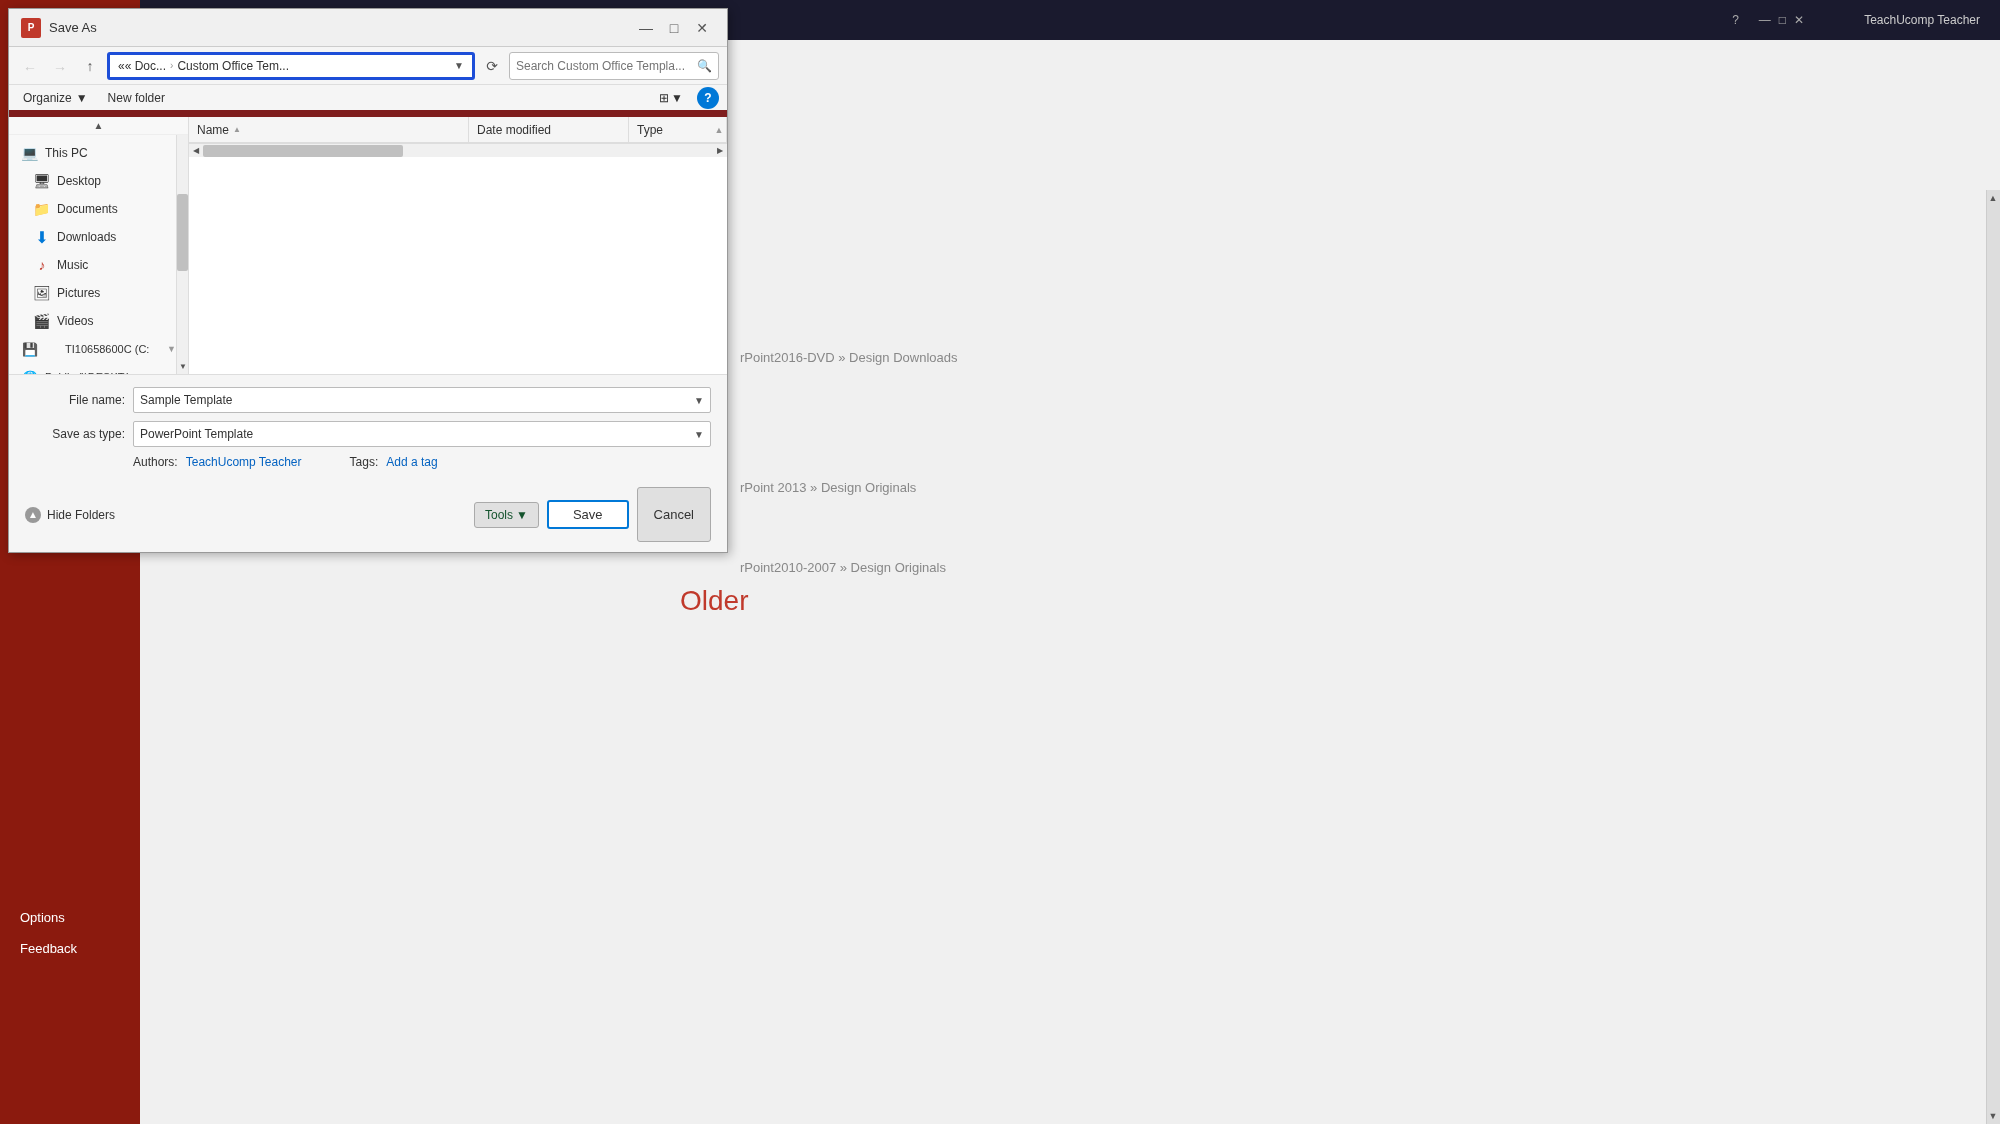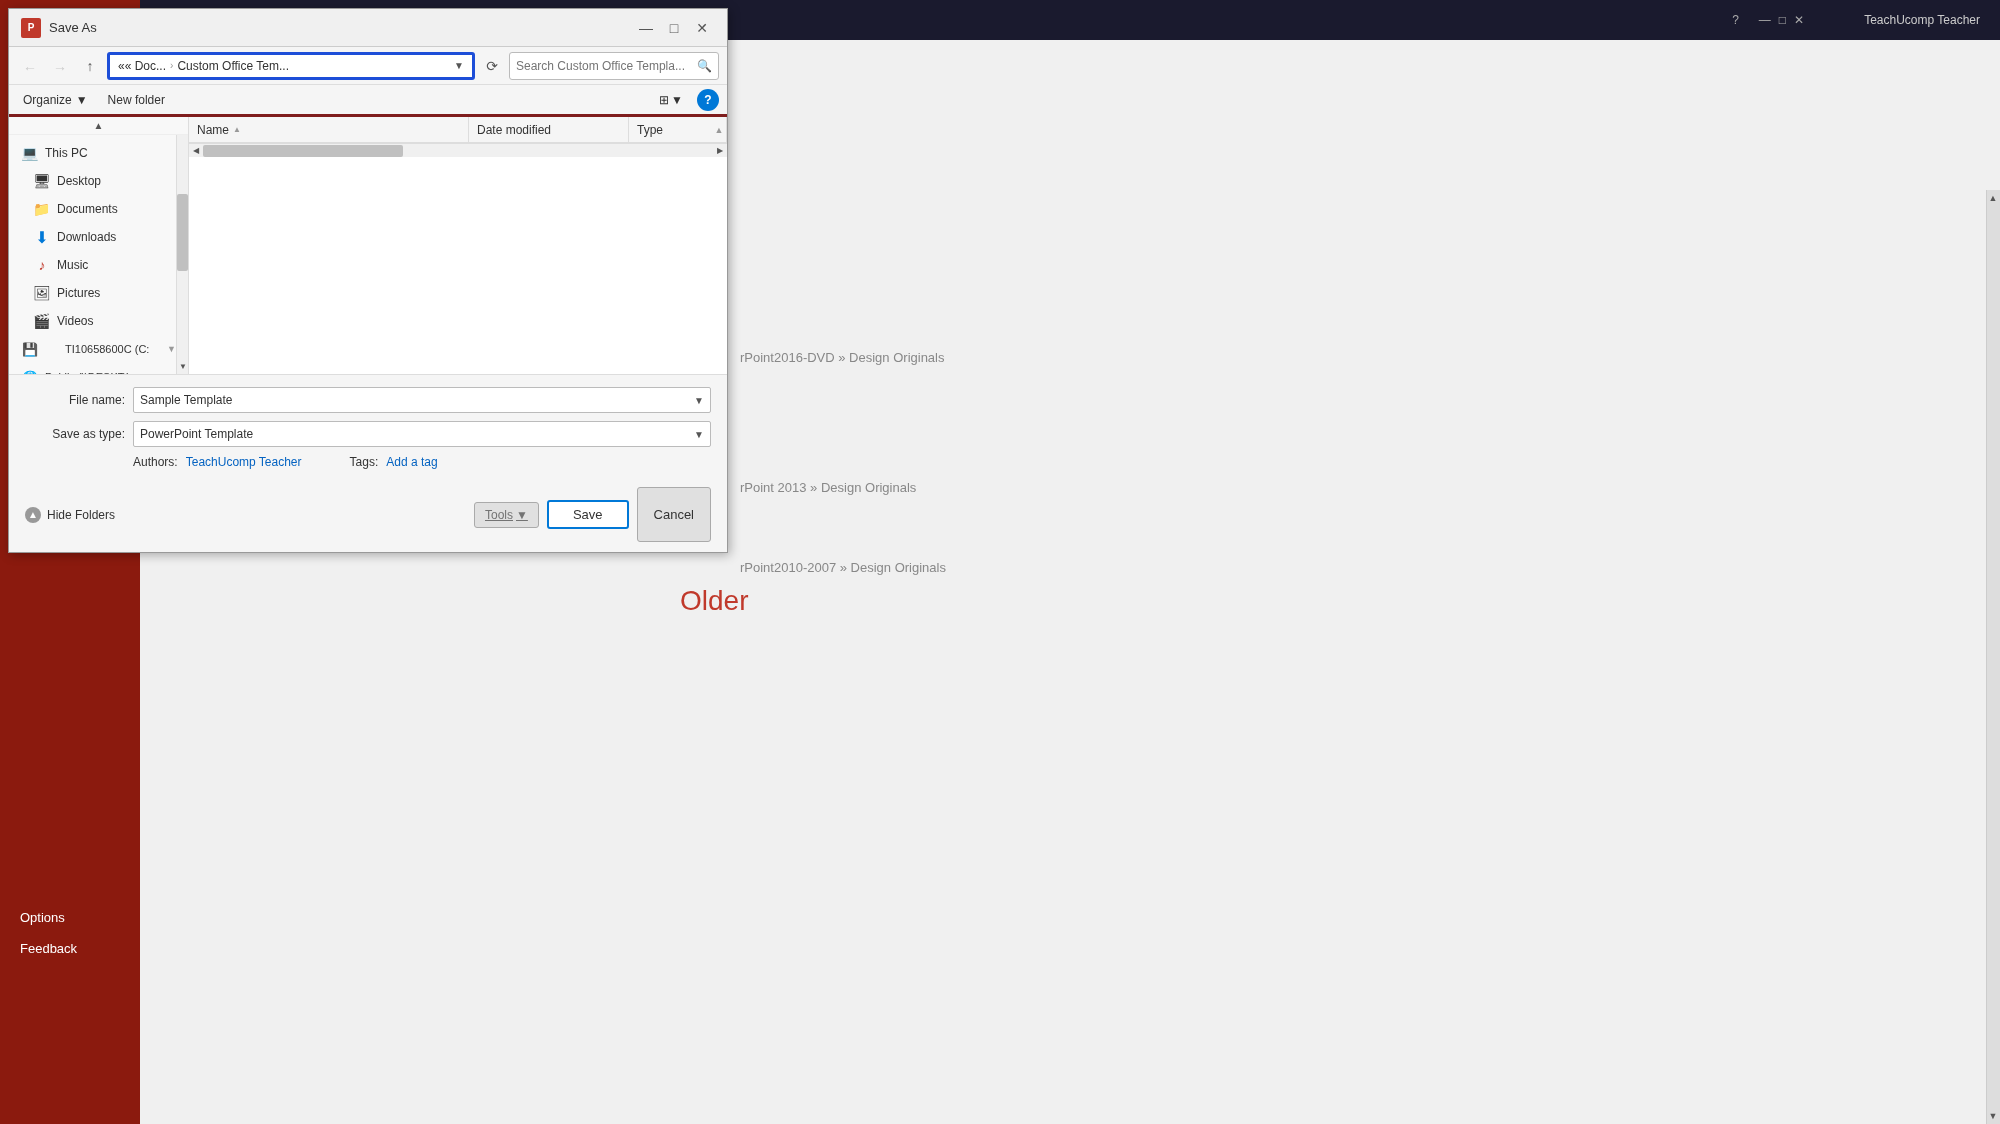--- a/index.html
+++ b/index.html
@@ -229,21 +229,21 @@
     .search-icon-btn {
       cursor: pointer;
       color: #555;
       font-size: 12px;
     }
 
     
     .dialog-toolbar2 {
       height: 32px;
       background: #f5f5f5;
-      border-bottom: 3px solid #7f1d1d;
+      border-bottom: 7px solid #7f1d1d;
       display: flex;
       align-items: center;
       padding: 0 8px;
       gap: 8px;
       flex-shrink: 0;
     }
 
     .organize-btn {
       display: flex;
       align-items: center;
@@ -567,26 +567,25 @@
       justify-content: center;
       font-size: 10px;
     }
 
     .tools-btn {
       display: flex;
       align-items: center;
       gap: 3px;
       cursor: pointer;
       font-size: 12px;
-      color: #737373;
+      color: #14532d;
       padding: 5px 10px;
       border: 1px solid #aaa;
       border-radius: 3px;
       background: #e0e0e0;
-      text-decoration: underline;
     }
 
     .save-btn {
       display: flex;
       align-items: center;
       justify-content: center;
       cursor: pointer;
       font-size: 13px;
       color: #333;
       padding: 5px 24px;
@@ -683,21 +682,21 @@
   <div class="ppt-topbar">
     <span>tion - PowerPoint</span>
     <span style="margin-left: auto; color: #aaa;">?</span>
     <span style="margin-left: 20px; color: #aaa;">—</span>
     <span style="margin-left: 8px; color: #aaa;">□</span>
     <span style="margin-left: 8px; color: #aaa;">✕</span>
     <span style="margin-left: 60px;">TeachUcomp Teacher</span>
   </div>
   <div class="ppt-content">
 
-    <div class="ppt-bg-text" style="top: 310px; left: 600px;">rPoint2016-DVD » Design Originals</div>
+    <div class="ppt-bg-text" style="top: 310px; left: 600px;">rPoint2016-DVD » Design Downloads</div>
     <div class="ppt-bg-text" style="top: 440px; left: 600px;">rPoint 2013 » Design Originals</div>
     <div class="ppt-bg-text" style="top: 520px; left: 600px;">rPoint2010-2007 » Design Originals</div>
     <div class="older-label" style="top: 545px; left: 540px;">Older</div>
 
     <div style="position:absolute; right: 0; top: 150px; bottom: 0; width: 14px; background: #ddd; border-left: 1px solid #ccc;">
       <div style="position: absolute; top: 0; right: 0; width: 14px; height: 16px; display: flex; align-items: center; justify-content: center; font-size: 9px; color: #555; cursor: pointer;">▲</div>
       <div style="position: absolute; bottom: 0; right: 0; width: 14px; height: 16px; display: flex; align-items: center; justify-content: center; font-size: 9px; color: #555; cursor: pointer;">▼</div>
     </div>
   </div>
 </div>

